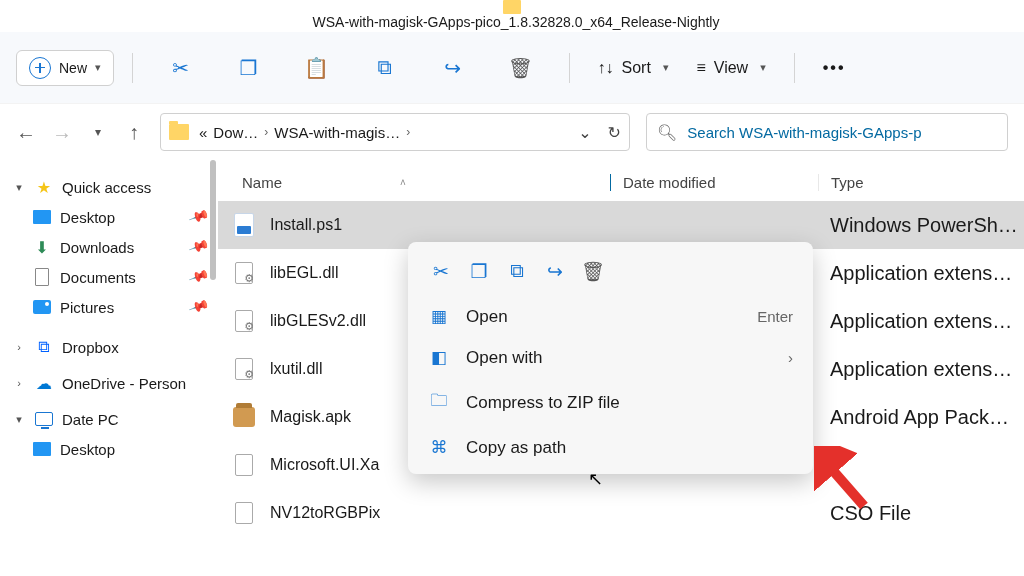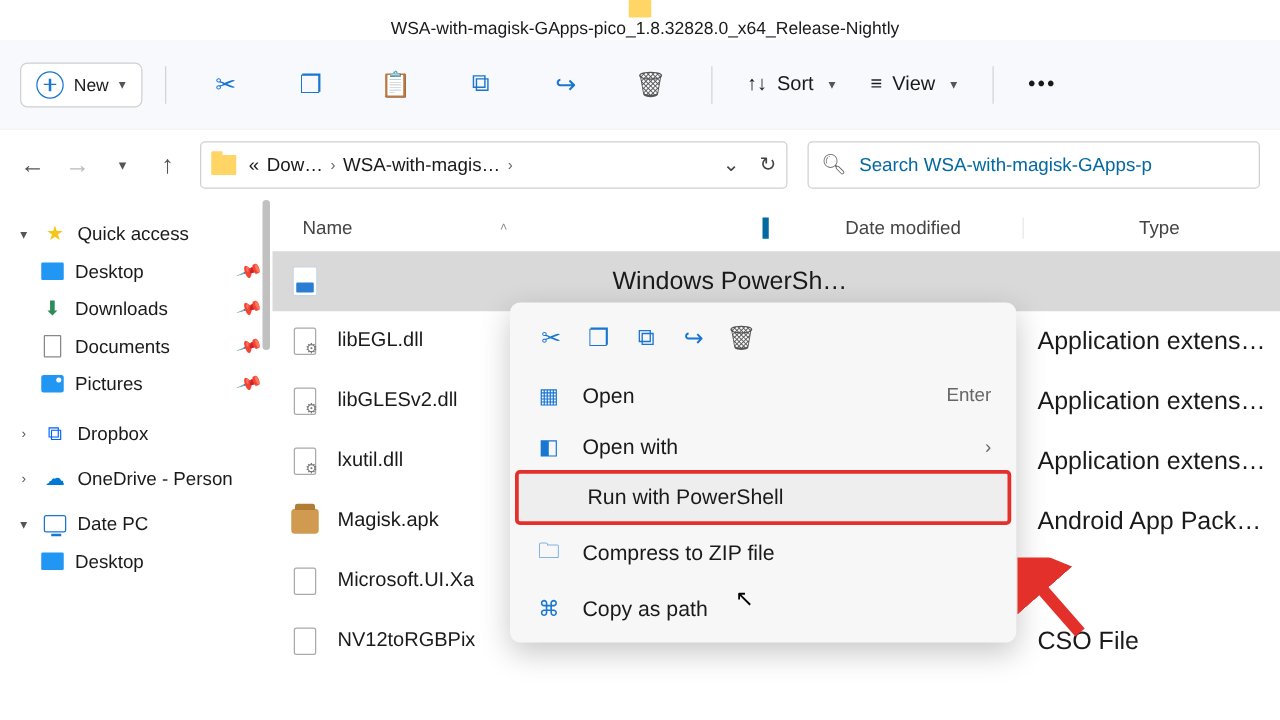--- a/index.html
+++ b/index.html
@@ -55,24 +55,24 @@
 .picico::after { content:""; position:absolute; right:2px; top:2px; width:4px; height:4px; border-radius:50%; background:#fff;}
 .descico { width:18px; height:14px; background:#2296f3; border-radius:1px;}
 .docico { width:14px; height:18px; border:1px solid #888; border-radius:1px; position:relative;}
 .dbx { color:#0061ff; }
 .onedrive { color:#0078d4; }
 .pcico { width:18px; height:14px; border:1.5px solid #1976d2; border-radius:2px; position:relative;}
 .pcico::after{content:"";position:absolute;bottom:-4px;left:5px;width:8px;height:2px;background:#1976d2;}
 
 
 .files { flex:1; position:relative; }
-.cols { display:flex; padding:14px 0 10px 24px; color:#444; font-size:15px;text-align:center; }
+.cols { display:flex; padding:14px 0 10px 24px; color:#444; font-size:15px; }
 .col-name { width:368px; display:flex; align-items:center; gap:8px;}
 .col-sort { font-size:10px; color:#888; margin-left:110px;}
-.col-date { width:208px; border-left:5px solid #0369a1; padding-left:12px;}
+.col-date { width:208px; border-left:1px solid #0369a1; padding-left:12px;}
 .col-type { flex:1; border-left:1px solid #e8e8e8; padding-left:12px;}
 .row { display:flex; align-items:center; height:48px; padding-left:14px; }
 .row.sel { background:#d9d9d9; }
 .row .fico { width:24px; height:24px; margin-right:14px; display:flex; align-items:center; justify-content:center;}
 .row .fname { width:340px; font-size:16px;}
 .row .fdate { width:208px; padding-left:12px; font-size:16px;}
 .row .ftype { flex:1; padding-left:12px; font-size:20px; white-space:nowrap; overflow:hidden; text-overflow:ellipsis;}
 .psico { width:20px; height:24px; background:#fff; border:1px solid #c7d6e8; border-radius:2px; position:relative;}
 .psico::after{content:"";position:absolute;bottom:2px;left:2px;right:2px;height:8px;background:#2b7cd3;border-radius:1px;}
 .dllico { width:18px; height:22px; border:1px solid #aaa; border-radius:2px; position:relative; background:#fff;}
@@ -223,20 +223,21 @@
         <span class="col-sort">˄</span>
       </div>
       <div class="col-date"><span>Date modified</span></div>
       <div class="col-type"><span>Type</span></div>
     </div>
 
     <div class="row sel">
       <div class="fico">
           <div class="psico"></div>
         </div>
+      <div class="fname">Install.ps1</div>
       <div class="fdate"></div>
       <div class="ftype">Windows PowerSh…</div>
     </div>
     <div class="row">
       <div class="fico">
           <div class="dllico"></div>
         </div>
       <div class="fname">libEGL.dll</div>
       <div class="fdate"></div>
       <div class="ftype">Application extens…</div>
@@ -293,23 +294,20 @@
   </div>
   <div class="ctx-item">
     <span class="mi">▦</span>
     <span>Open</span>
     <span class="hint">Enter</span>
   </div>
   <div class="ctx-item">
     <span class="mi">◧</span>
     <span>Open with</span>
     <span class="hint">›</span>
-  </div>
-  <div class="ctx-item hl">
-    <span>Run with PowerShell</span>
   </div>
   <div class="ctx-item">
     <span class="mi">🗀</span>
     <span>Compress to ZIP file</span>
   </div>
   <div class="ctx-item">
     <span class="mi">⌘</span>
     <span>Copy as path</span>
   </div>
 </div>

